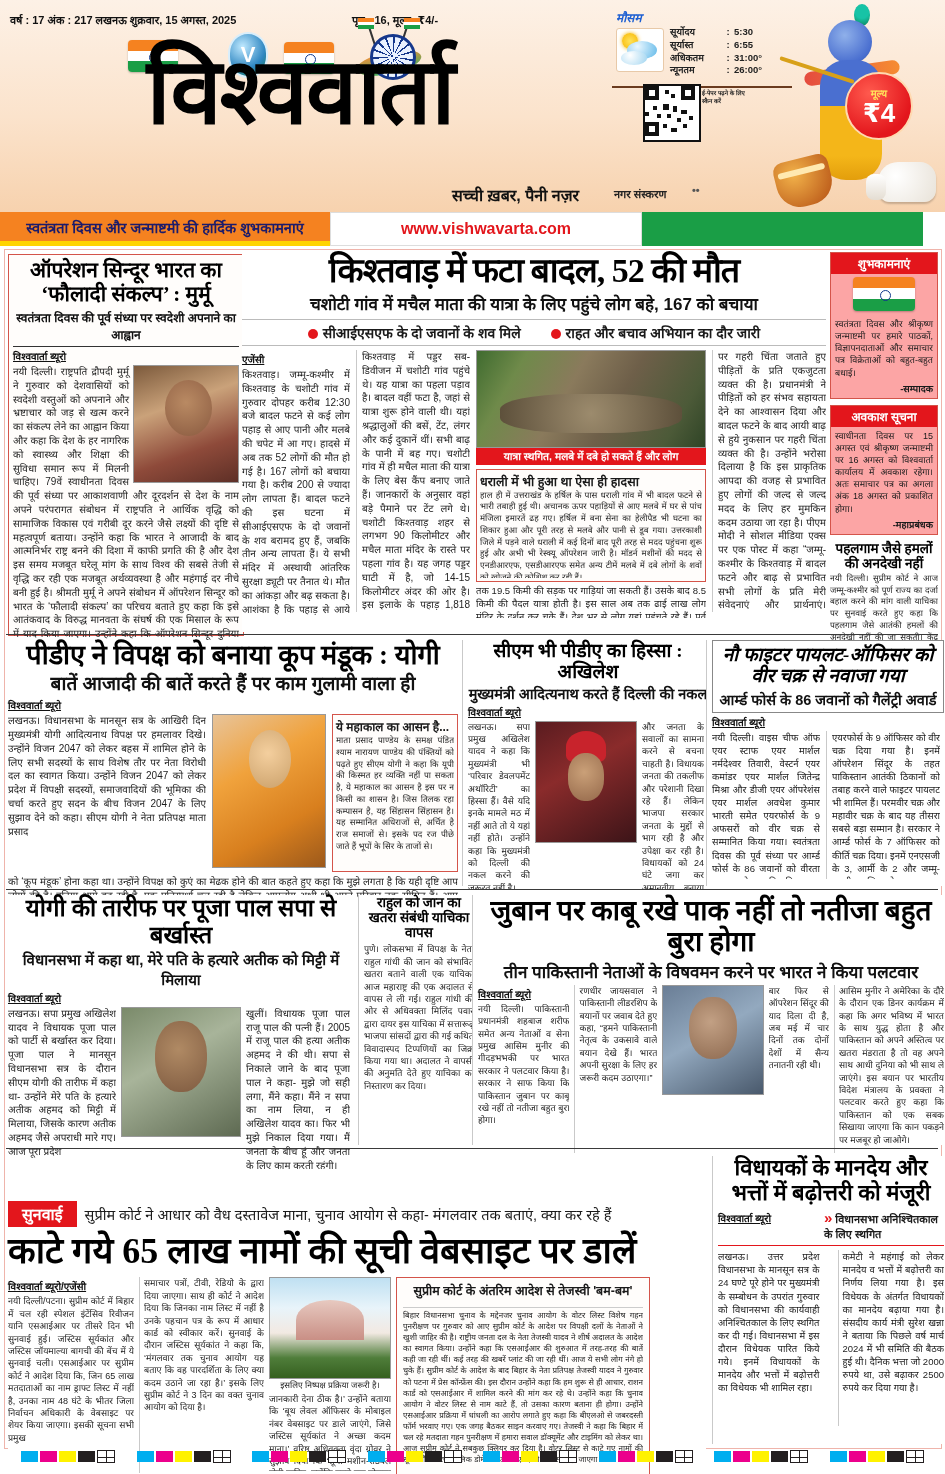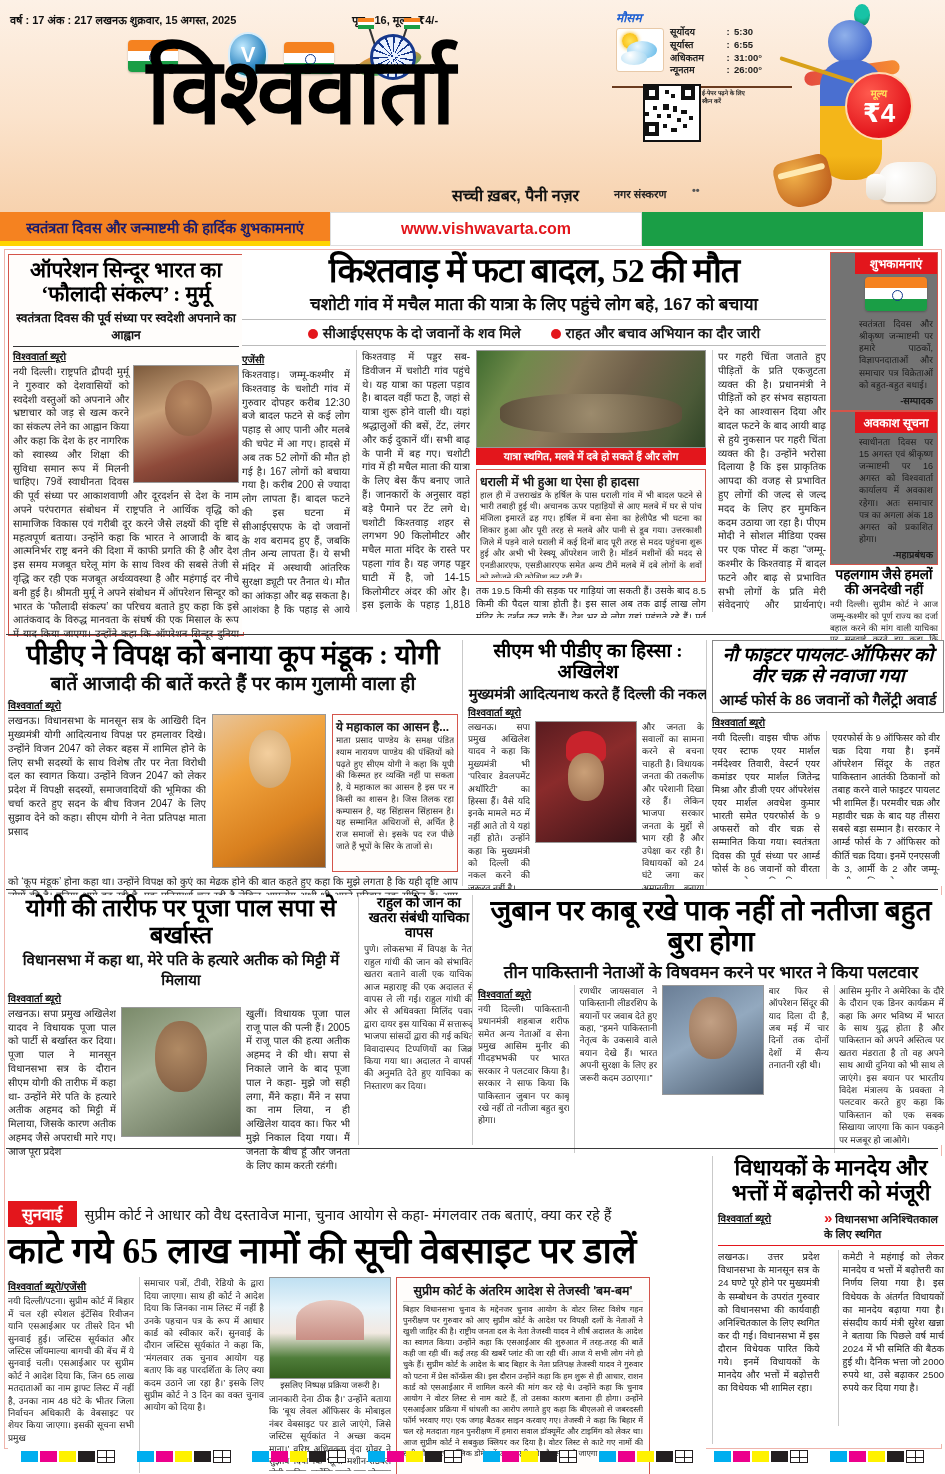--- a/index.html
+++ b/index.html
@@ -85,21 +85,21 @@
   .art{position:absolute;background:#fff;}
   .hl{font-weight:bold;color:#000;text-align:center;line-height:1.12;
       font-family:"Liberation Serif","DejaVu Serif",serif;}
   .sub{font-weight:bold;color:#111;text-align:center;}
   .byline{font-size:10px;font-weight:bold;text-decoration:underline;color:#111;margin:2px 0;}
   .body{font-size:10px;line-height:1.38;text-align:justify;color:#1d1d1d;overflow:hidden;}
   .photo{position:relative;overflow:hidden;border:1px solid #999;}
   .capbar{background:#e3161c;color:#fff;font-weight:bold;text-align:center;font-size:10.5px;padding:2px 1px;line-height:1.2;}
   .redbox{border:1.5px solid #d4544a;padding:4px;background:#fffdfb;}
   .rtitle{background:#e3161c;color:#fff;font-weight:bold;text-align:center;font-size:12px;padding:2px 0;}
-  .smallbox{border:1.5px solid #d4544a;background:#737373;padding-left:24px;}
+  .smallbox{border:1.5px solid #d4544a;margin-bottom:6px;background:#fca5a5;}
   .smallbox .bd{font-size:9px;line-height:1.35;text-align:justify;padding:3px 4px;}
   .sign{font-size:9.5px;font-weight:bold;text-align:right;padding:0 4px 3px 0;}
   .colsep{border-left:1px solid #c9c9c9;}
   .rowsep{position:absolute;left:6px;width:932px;border-top:1.5px solid #3a3a3a;}
   .dot{display:inline-block;width:10px;height:10px;border-radius:50%;background:#e3161c;margin:0 5px -1px 0;}
   .flex{display:flex;}
   .pointer{color:#e3161c;font-weight:bold;font-size:15px;margin-right:3px;}
   
   .p-murmu{background:linear-gradient(160deg,#7c5a3c 0%,#caa27a 35%,#8e4a3a 70%,#5e2f26 100%);}
   .p-murmu::after{content:"";position:absolute;left:30%;top:12%;width:45%;height:48%;border-radius:50%;
@@ -383,21 +383,21 @@
         <div class="byline">विश्ववार्ता ब्यूरो/एजेंसी</div>
         <div class="body" style="font-size:9px;height:180px;">नयी दिल्ली/पटना। सुप्रीम कोर्ट में बिहार में चल रही स्पेशल इंटेंसिव रिवीजन यानि एसआईआर पर तीसरे दिन भी सुनवाई हुई। जस्टिस सूर्यकांत और जस्टिस जॉयमाल्या बागची की बेंच में ये सुनवाई चली। एसआईआर पर सुप्रीम कोर्ट ने आदेश दिया कि, जिन 65 लाख मतदाताओं का नाम ड्राफ्ट लिस्ट में नहीं है, उनका नाम 48 घंटे के भीतर जिला निर्वाचन अधिकारी के वेबसाइट पर शेयर किया जाएगा। इसकी सूचना सभी प्रमुख</div>
       </div>
       <div class="body colsep" style="width:120px;font-size:9px;height:196px;padding-left:4px;">समाचार पत्रों, टीवी, रेडियो के द्वारा दिया जाएगा। साथ ही कोर्ट ने आदेश दिया कि जिनका नाम लिस्ट में नहीं है उनके पहचान पत्र के रूप में आधार कार्ड को स्वीकार करें। सुनवाई के दौरान जस्टिस सूर्यकांत ने कहा कि, ‘मंगलवार तक चुनाव आयोग यह बताए कि वह पारदर्शिता के लिए क्या कदम उठाने जा रहा है।’ इसके लिए सुप्रीम कोर्ट ने 3 दिन का वक्त चुनाव आयोग को दिया है।</div>
       <div style="width:122px;">
         <div class="photo p-sc" style="width:120px;height:100px;"></div>
         <div style="font-size:8.5px;text-align:center;line-height:1.25;margin-top:1px;">इसलिए निष्पक्ष प्रक्रिया जरूरी है।</div>
         <div class="body" style="font-size:9px;height:78px;margin-top:2px;">जानकारी देना ठीक है।’ उन्होंने बताया कि ‘बूथ लेवल ऑफिसर के मोबाइल नंबर वेबसाइट पर डाले जाएंगे, जिसे जस्टिस सूर्यकांत ने अच्छा कदम माना।’ वरिष्ठ अधिवक्ता वृंदा ग्रोवर ने सुझाव दिया कि ‘सूची मशीन-रीडेबल होनी चाहिए, क्योंकि पहले एक घोटाला सामने आ चुका है।’ वरिष्ठ अधिवक्ता गोपाल एस. ने बताया कि ‘सूची का फॉर्मेट बदल दिया गया है।’ इस पर जस्टिस सूर्यकांत ने दोहराया, ‘यह खोज योग्य होना चाहिए।’</div>
       </div>
       <div class="redbox" style="width:240px;padding:4px 6px;">
-        <div style="font-size:12.5px;font-weight:bold;text-align:center;border-bottom:1px solid #ccc;padding-bottom:2px;">सुप्रीम कोर्ट के अंतरिम आदेश से तेजस्वी 'बम-बम'</div>
+        <div style="font-size:12.5px;font-weight:bold;text-align:center;border-bottom:1px solid #ccc;padding-bottom:8px;">सुप्रीम कोर्ट के अंतरिम आदेश से तेजस्वी 'बम-बम'</div>
         <div class="body" style="font-size:8px;height:168px;margin-top:2px;">बिहार विधानसभा चुनाव के मद्देनजर चुनाव आयोग के वोटर लिस्ट विशेष गहन पुनरीक्षण पर गुरुवार को आए सुप्रीम कोर्ट के आदेश पर विपक्षी दलों के नेताओं ने खुशी जाहिर की है। राष्ट्रीय जनता दल के नेता तेजस्वी यादव ने शीर्ष अदालत के आदेश का स्वागत किया। उन्होंने कहा कि एसआईआर की शुरुआत में तरह-तरह की बातें कही जा रही थीं। कई तरह की खबरें प्लांट की जा रही थीं। आज ये सभी लोग नंगे हो चुके हैं। सुप्रीम कोर्ट के आदेश के बाद बिहार के नेता प्रतिपक्ष तेजस्वी यादव ने गुरुवार को पटना में प्रेस कॉन्फ्रेंस की। इस दौरान उन्होंने कहा कि हम शुरू से ही आधार, राशन कार्ड को एसआईआर में शामिल करने की मांग कर रहे थे। उन्होंने कहा कि चुनाव आयोग ने वोटर लिस्ट से नाम काटे हैं, तो उसका कारण बताना ही होगा। उन्होंने एसआईआर प्रक्रिया में धांधली का आरोप लगाते हुए कहा कि बीएलओ से जबरदस्ती फॉर्म भरवाए गए। एक जगह बैठकर साइन करवाए गए। तेजस्वी ने कहा कि बिहार में चल रहे मतदाता गहन पुनरीक्षण में हमारा सवाल डॉक्यूमेंट और टाइमिंग को लेकर था। आज सुप्रीम कोर्ट ने सबकुछ क्लियर कर दिया है। वोटर लिस्ट से काटे गए नामों की सूची और कारण पब्लिक डोमेन में आ जाएगी, तो और स्पष्ट हो जाएगा।</div>
       </div>
     </div>
   </article>
 
   <article class="art colsep" style="left:712px;top:1156px;width:226px;height:288px;padding-left:5px;">
     <div class="hl" style="font-size:22px;margin-bottom:4px;">विधायकों के मानदेय और भत्तों में बढ़ोत्तरी को मंजूरी</div>
     <div class="flex" style="justify-content:space-between;align-items:flex-start;border-bottom:1.5px solid #e3161c;padding-bottom:4px;">
       <span class="byline">विश्ववार्ता ब्यूरो</span>
       <span style="width:120px;font-size:11px;font-weight:bold;"><span class="pointer">»</span><span>विधानसभा अनिश्चितकाल के लिए स्थगित</span></span>

